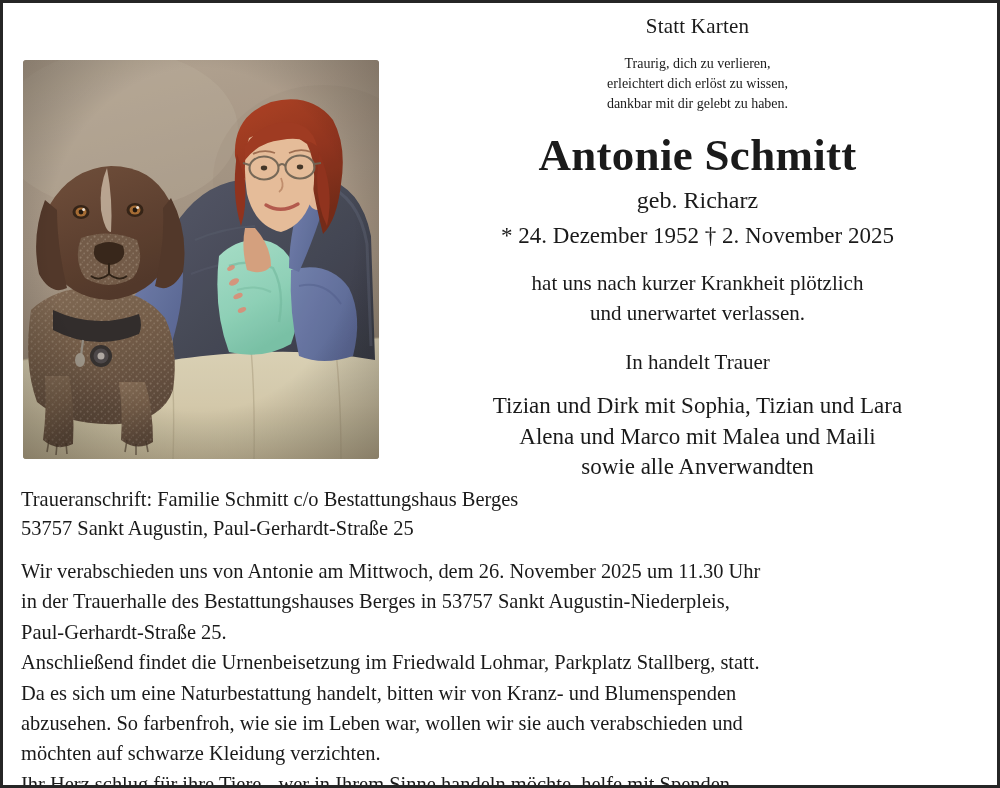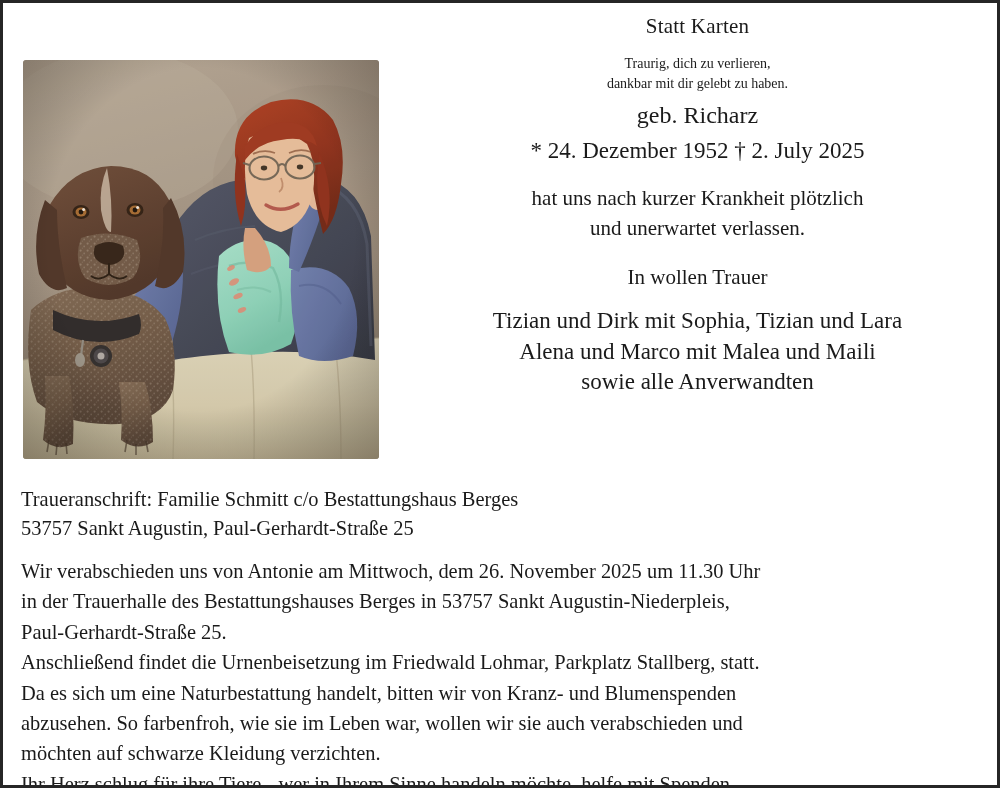--- a/index.html
+++ b/index.html
@@ -337,34 +337,36 @@
         </g>
       </svg>
     </div>
 
     <div class="center-col">
 
       <div class="statt-karten">Statt Karten</div>
 
       <div class="verse">
         <span class="line">Traurig, dich zu verlieren,</span>
+        <span class="line">erleichtert dich erlöst zu wissen,</span>
         <span class="line">dankbar mit dir gelebt zu haben.</span>
       </div>
 
+      <div class="deceased-name">Antonie Schmitt</div>
 
       <div class="born-name">geb. Richarz</div>
 
-      <div class="life-dates">* 24. Dezember 1952 † 2. July 2025</div>
+      <div class="life-dates">* 24. Dezember 1952 † 2. November 2025</div>
 
       <div class="passing">
         <span class="line">hat uns nach kurzer Krankheit plötzlich</span>
         <span class="line">und unerwartet verlassen.</span>
       </div>
 
-      <div class="mourning-intro">In wollen Trauer</div>
+      <div class="mourning-intro">In handelt Trauer</div>
 
       <div class="mourners">
         <span class="line">Tizian und Dirk mit Sophia, Tizian und Lara</span>
         <span class="line">Alena und Marco mit Malea und Maili</span>
         <span class="line">sowie alle Anverwandten</span>
       </div>
 
     </div>
   </div>
 

